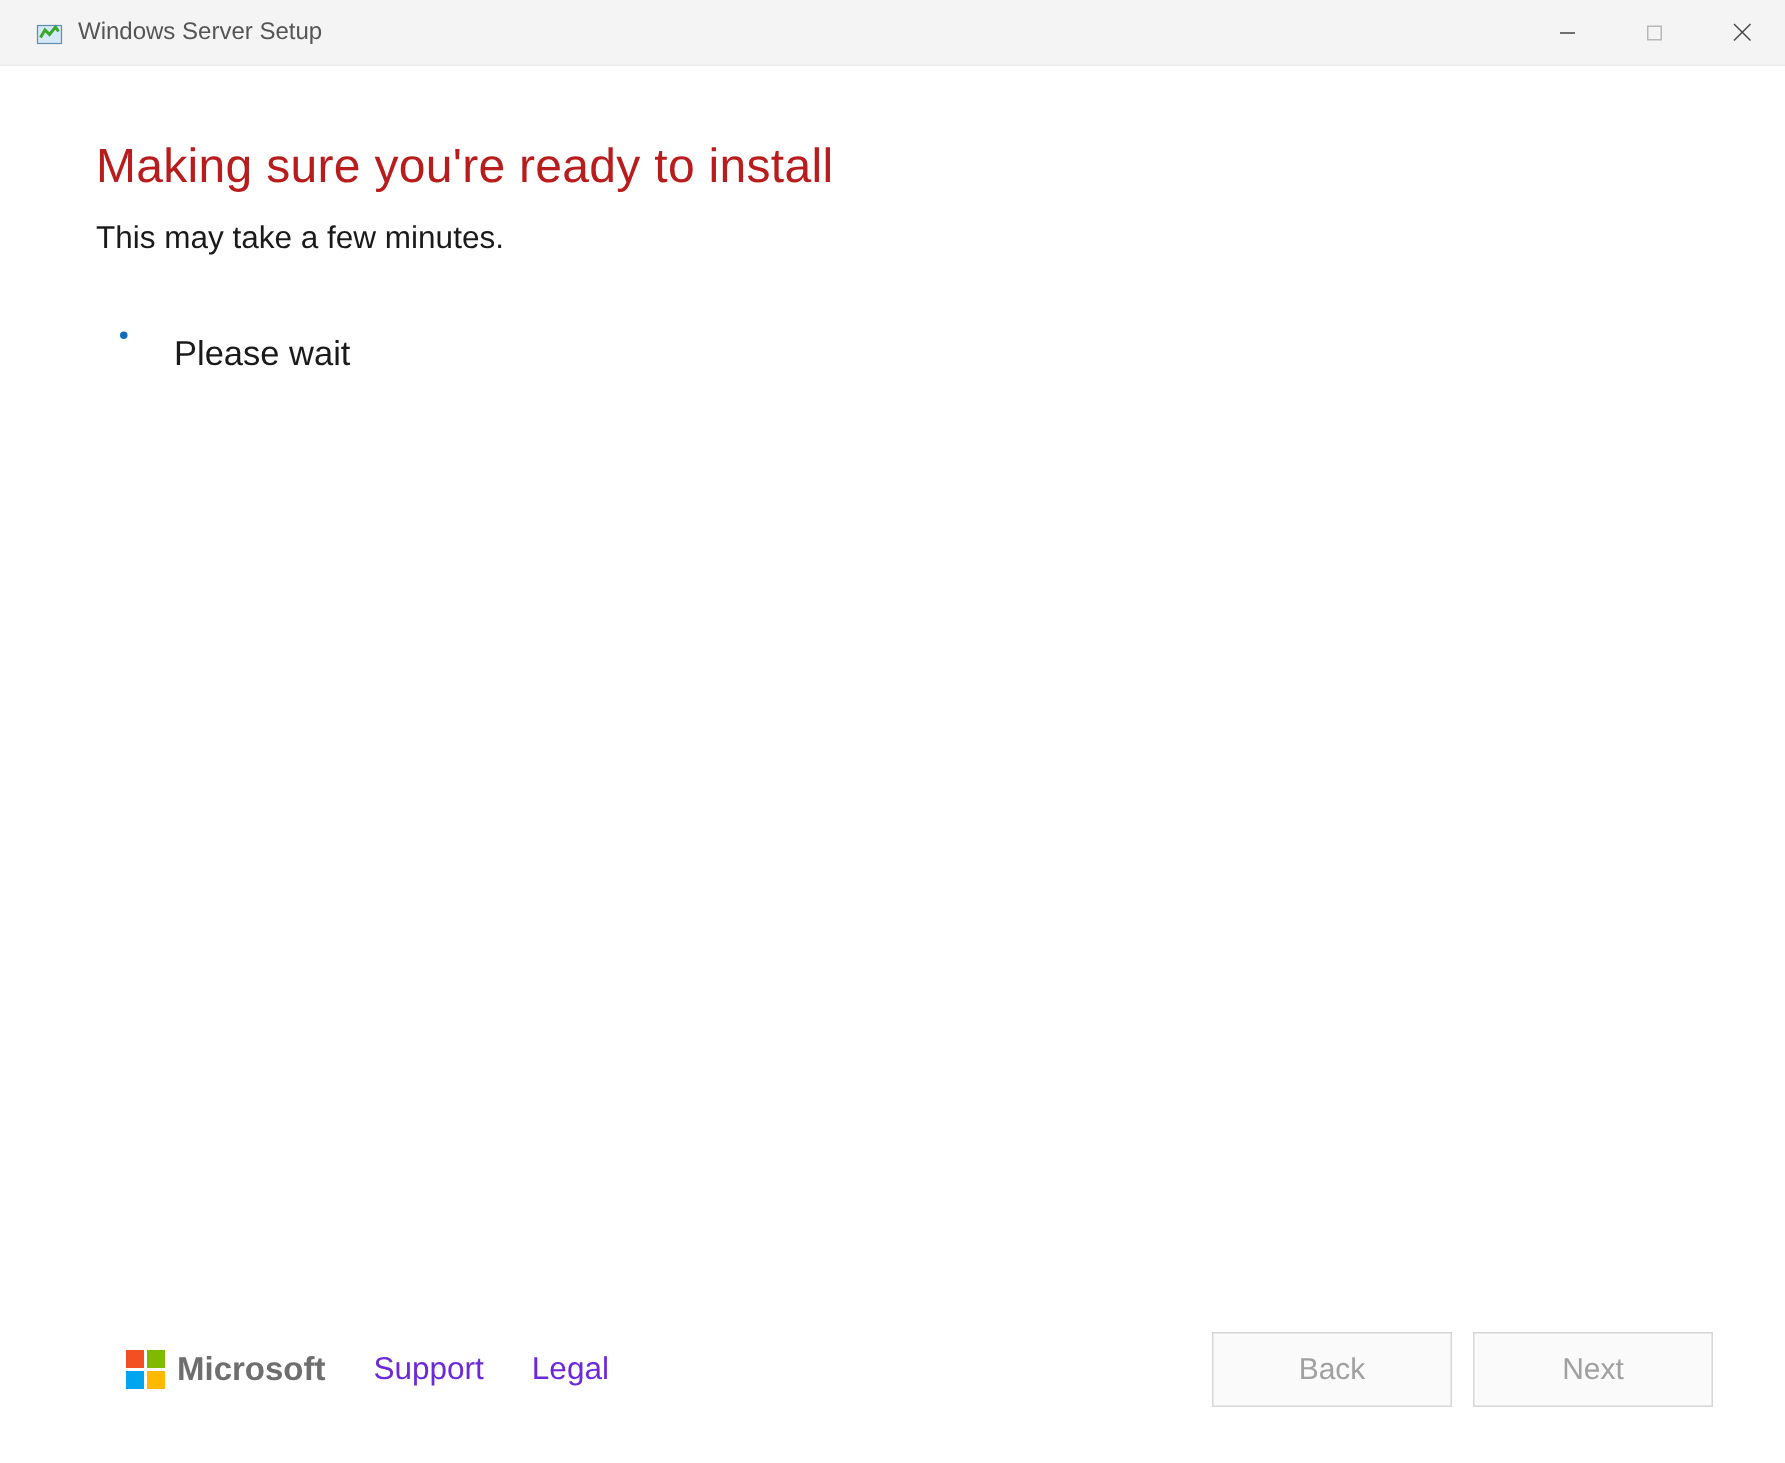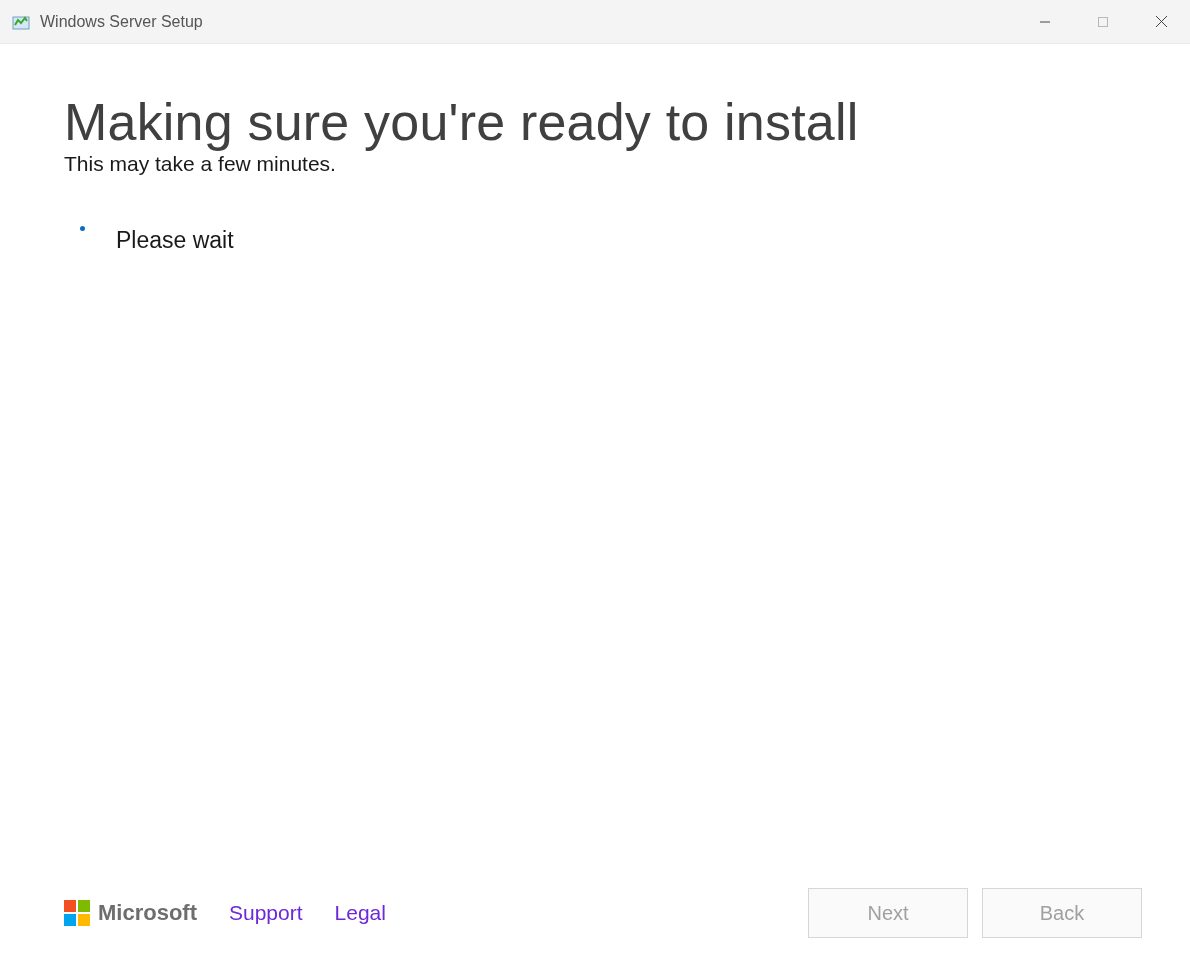--- a/index.html
+++ b/index.html
@@ -14,21 +14,21 @@
       background: #ffffff;
       overflow: hidden;
       display: flex;
       flex-direction: column;
     }
     .titlebar {
       height: 44px;
       background: #f4f4f4;
       display: flex;
       align-items: center;
-      padding-left: 12px;
+      padding-left: 24px;
       border-bottom: 1px solid #eaeaea;
     }
     .titlebar-icon {
       width: 18px;
       height: 18px;
       margin-right: 10px;
       display: flex;
       align-items: center;
       justify-content: center;
     }
@@ -53,23 +53,24 @@
     .titlebar-btn.disabled {
       color: #b8b8b8;
     }
     .main-content {
       flex: 1;
       padding: 48px 64px 0 64px;
       display: flex;
       flex-direction: column;
     }
     .heading {
-      font-size: 52px;
+      font-size: 32px;
       font-weight: 300;
-      color: #404040;
+      color: #b91c1c;
+      margin-bottom: 18px;
       letter-spacing: 0.2px;
     }
     .subheading {
       font-size: 21px;
       color: #1a1a1a;
       font-weight: 400;
     }
     .progress-row {
       display: flex;
       align-items: center;
@@ -94,21 +95,21 @@
     .progress-text {
       font-size: 23px;
       color: #1a1a1a;
       font-weight: 400;
       text-align: right;
     }
     .footer {
       height: 100px;
       display: flex;
       align-items: center;
-      padding: 0 48px 24px 64px;
+      padding: 0 48px 24px 84px;
       justify-content: space-between;
     }
     .footer-left {
       display: flex;
       align-items: center;
       gap: 32px;
     }
     .ms-logo-wrap {
       display: flex;
       align-items: center;
@@ -205,16 +206,16 @@
           <div class="q2"></div>
           <div class="q3"></div>
           <div class="q4"></div>
       </div>
       <span class="ms-text">Microsoft</span>
     </div>
     <span class="footer-link">Support</span>
     <span class="footer-link">Legal</span>
   </div>
   <div class="footer-right">
+    <button class="nav-btn" disabled="">Back</button>
     <button class="nav-btn" disabled="">Next</button>
-    <button class="nav-btn" disabled="">Back</button>
   </div>
 </div>
 
 </body></html>

